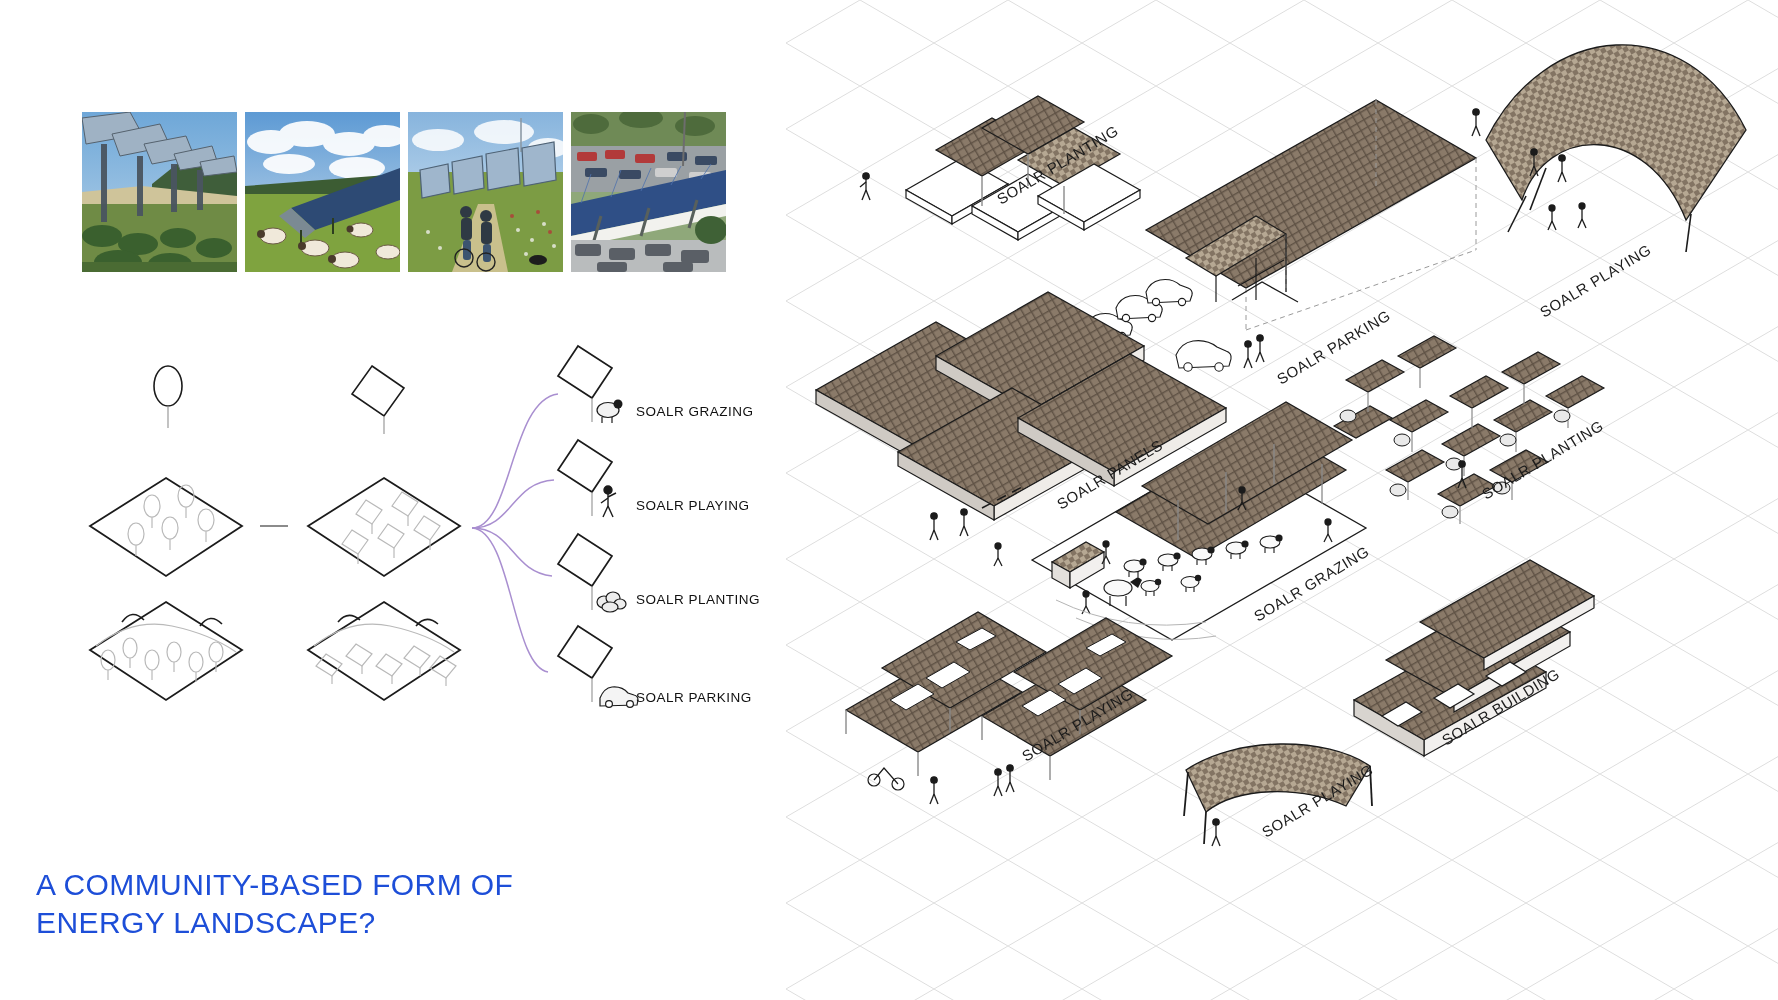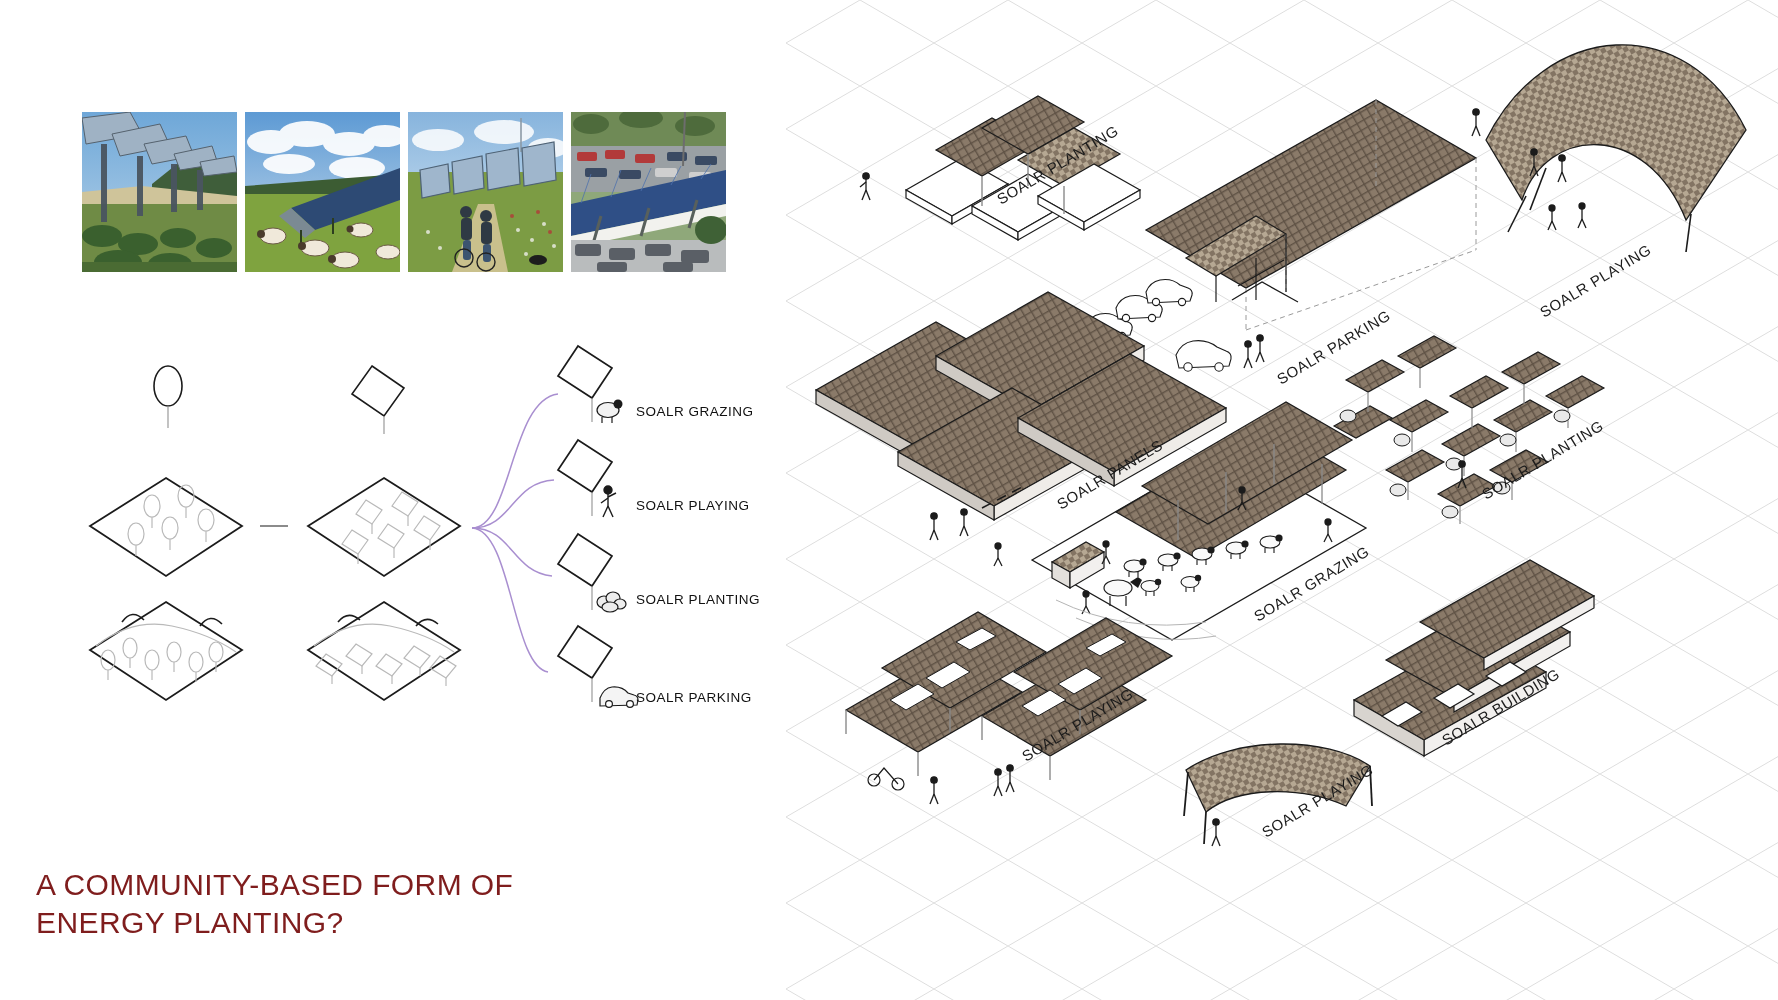--- a/index.html
+++ b/index.html
@@ -364,23 +364,23 @@
           <g fill="#f4f4f4" stroke="#1b1b1b" stroke-width="1.2">
             <path d="M600 368 q4 -10 12 -11 q10 -1 16 6 l6 2 q4 1 4 5 l-1 5 l-37 1 z"></path>
             <circle cx="609" cy="374" r="3.4" fill="#fff"></circle>
               <circle cx="630" cy="374" r="3.4" fill="#fff"></circle>
           </g>
           <text class="diag-label" x="636" y="372">SOALR PARKING</text>
         </g>
       </svg>
     </div>
 
-    <div class="title" style="color: #7f1d1d;">
+    <div class="title" style="color: #1d4ed8;">
       <span class="ln">A COMMUNITY-BASED FORM OF</span>
-      <span class="ln">ENERGY PLANTING?</span>
+      <span class="ln">ENERGY LANDSCAPE?</span>
     </div>
   </div>
 
   <div class="right-panel">
     <svg viewBox="0 0 992 1000" width="992" height="1000">
       <defs>
 
         <pattern id="isogrid" width="148" height="86" patternUnits="userSpaceOnUse">
           <path d="M0 43 L74 0 M74 0 L148 43 M0 43 L74 86 M74 86 L148 43" stroke="#dedede" stroke-width="1" fill="none"></path>
         </pattern>

